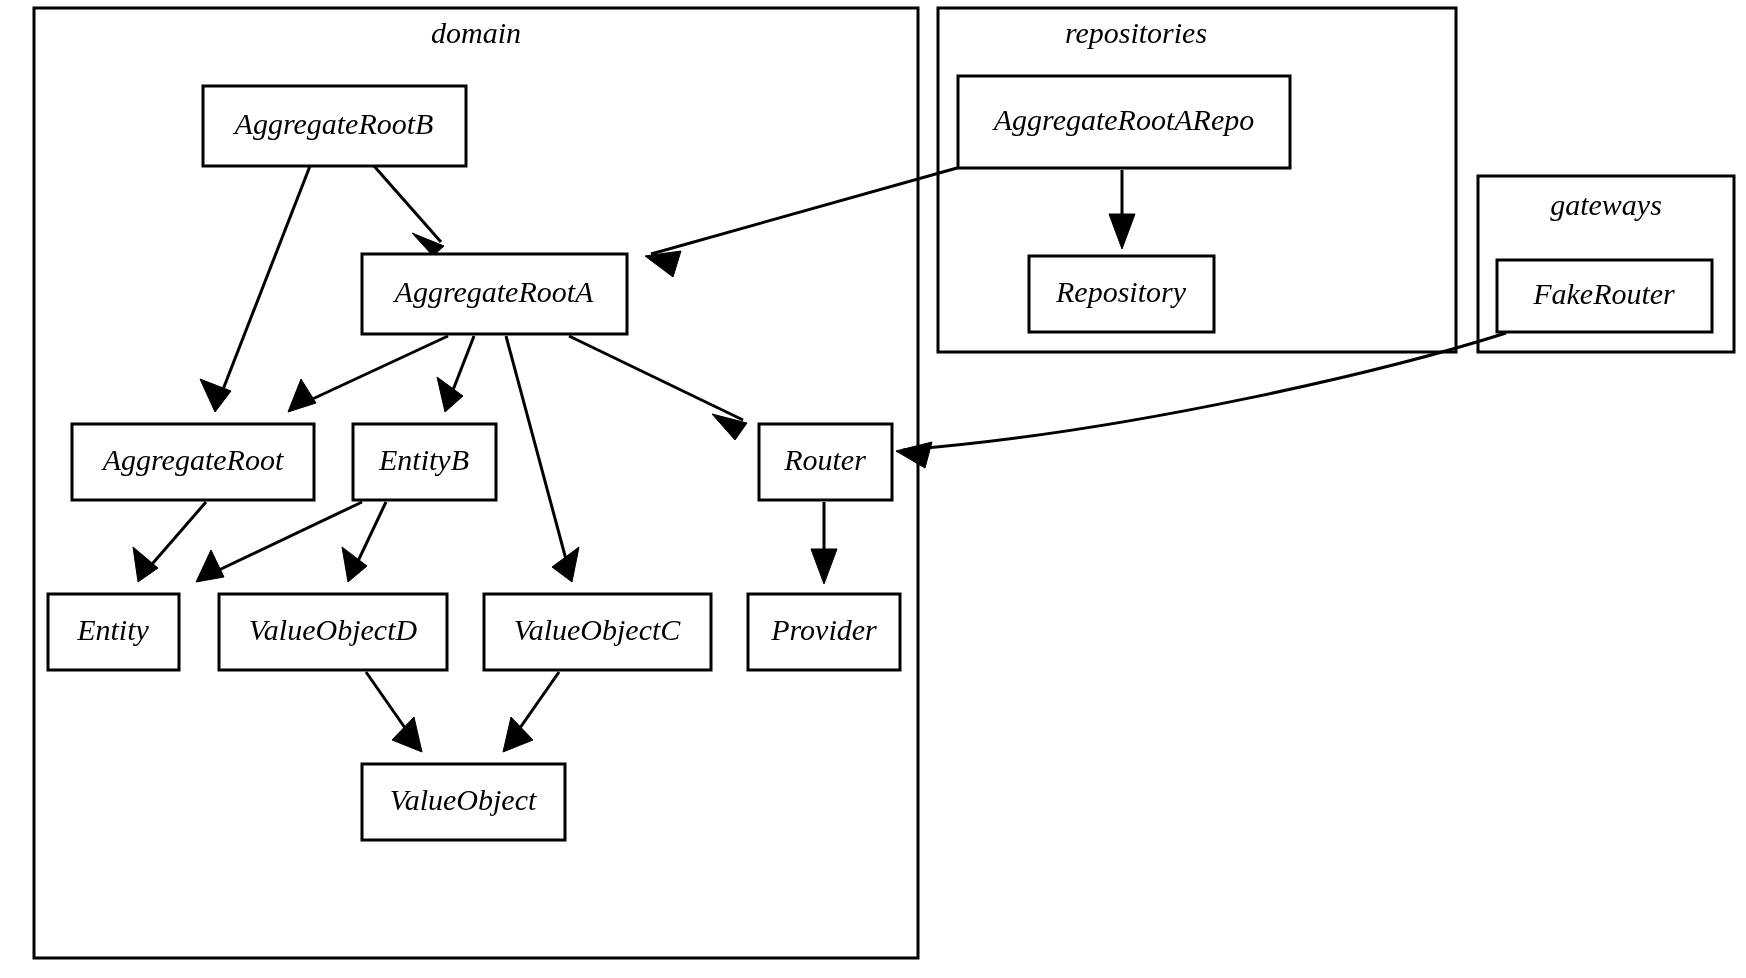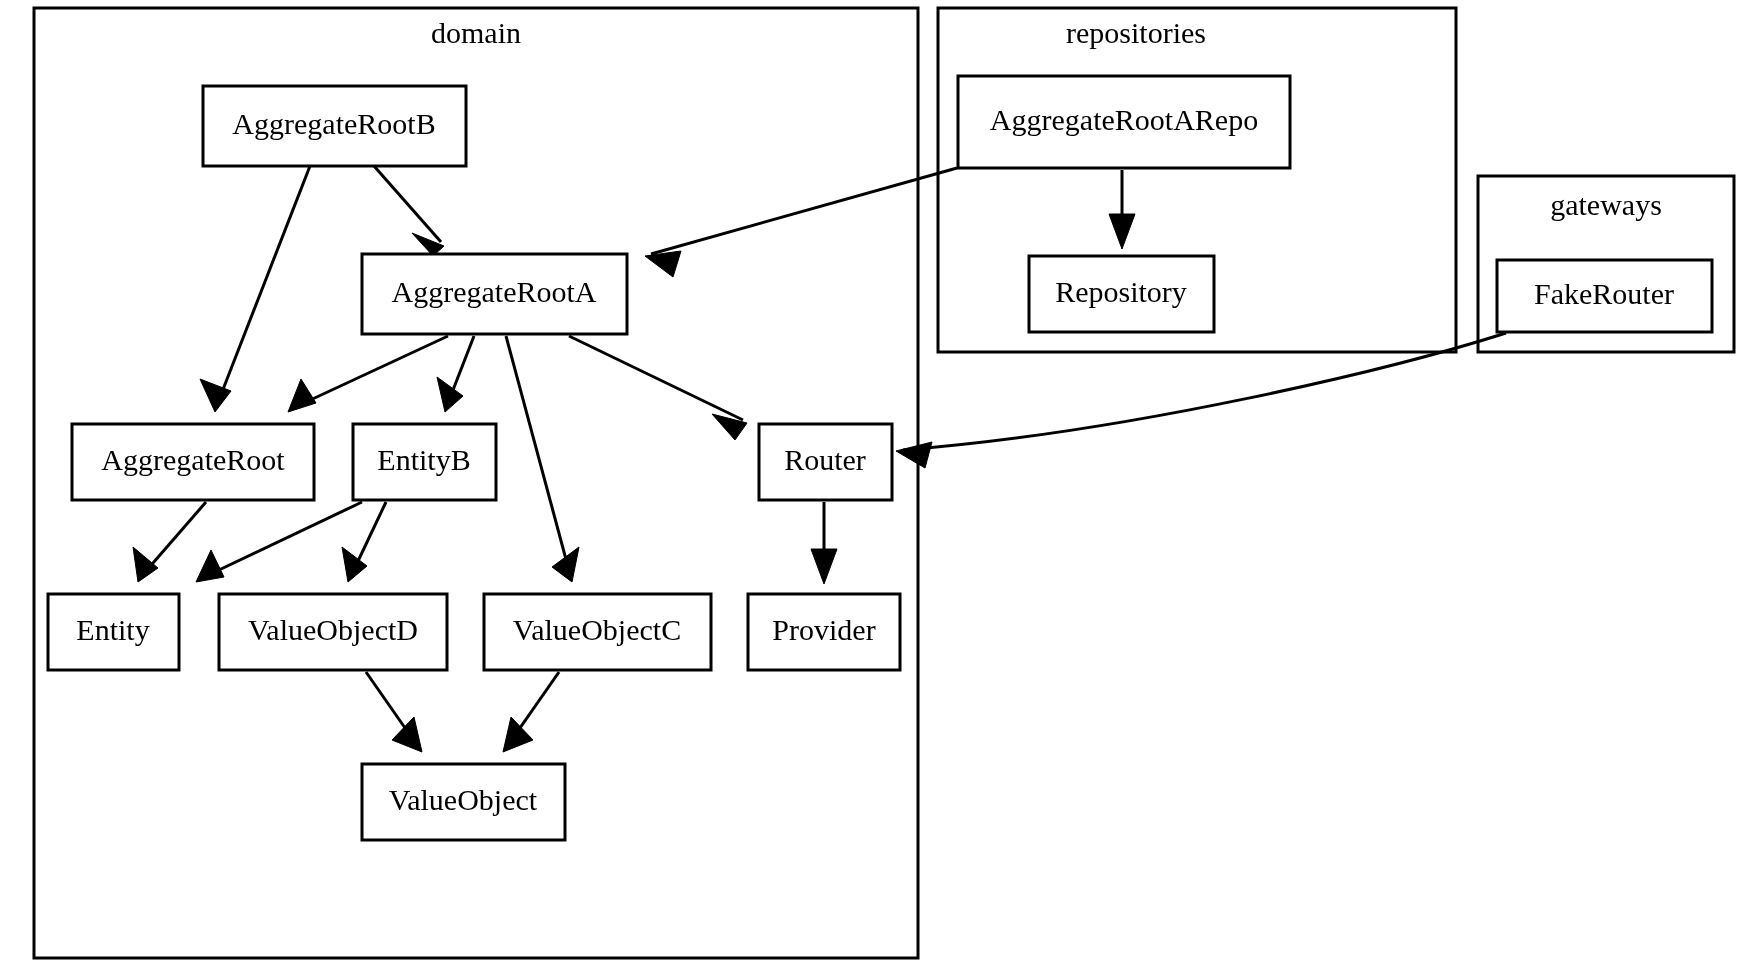--- a/index.html
+++ b/index.html
@@ -8,20 +8,21 @@
     padding: 0;
     background: #ffffff;
   }
   #diagram-root {
     position: relative;
     width: 1746px;
     height: 978px;
     background: #ffffff;
     font-family: "Liberation Serif", "DejaVu Serif", serif;
     overflow: hidden;
+    font-style: italic;
   }
   svg#graph {
     display: block;
     width: 1746px;
     height: 978px;
   }
   .cluster-rect {
     fill: none;
     stroke: #000000;
     stroke-width: 3;

